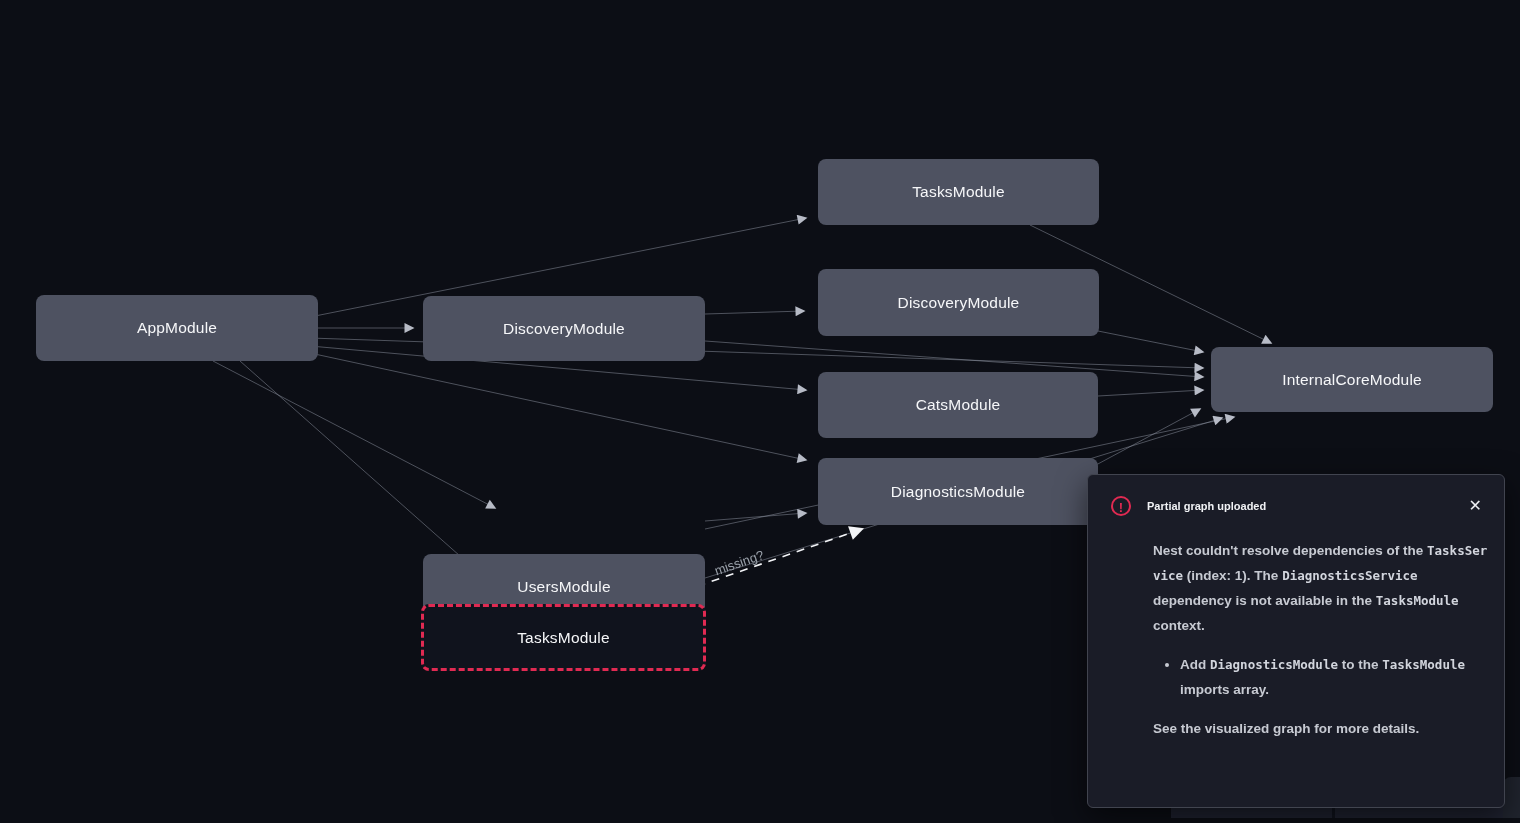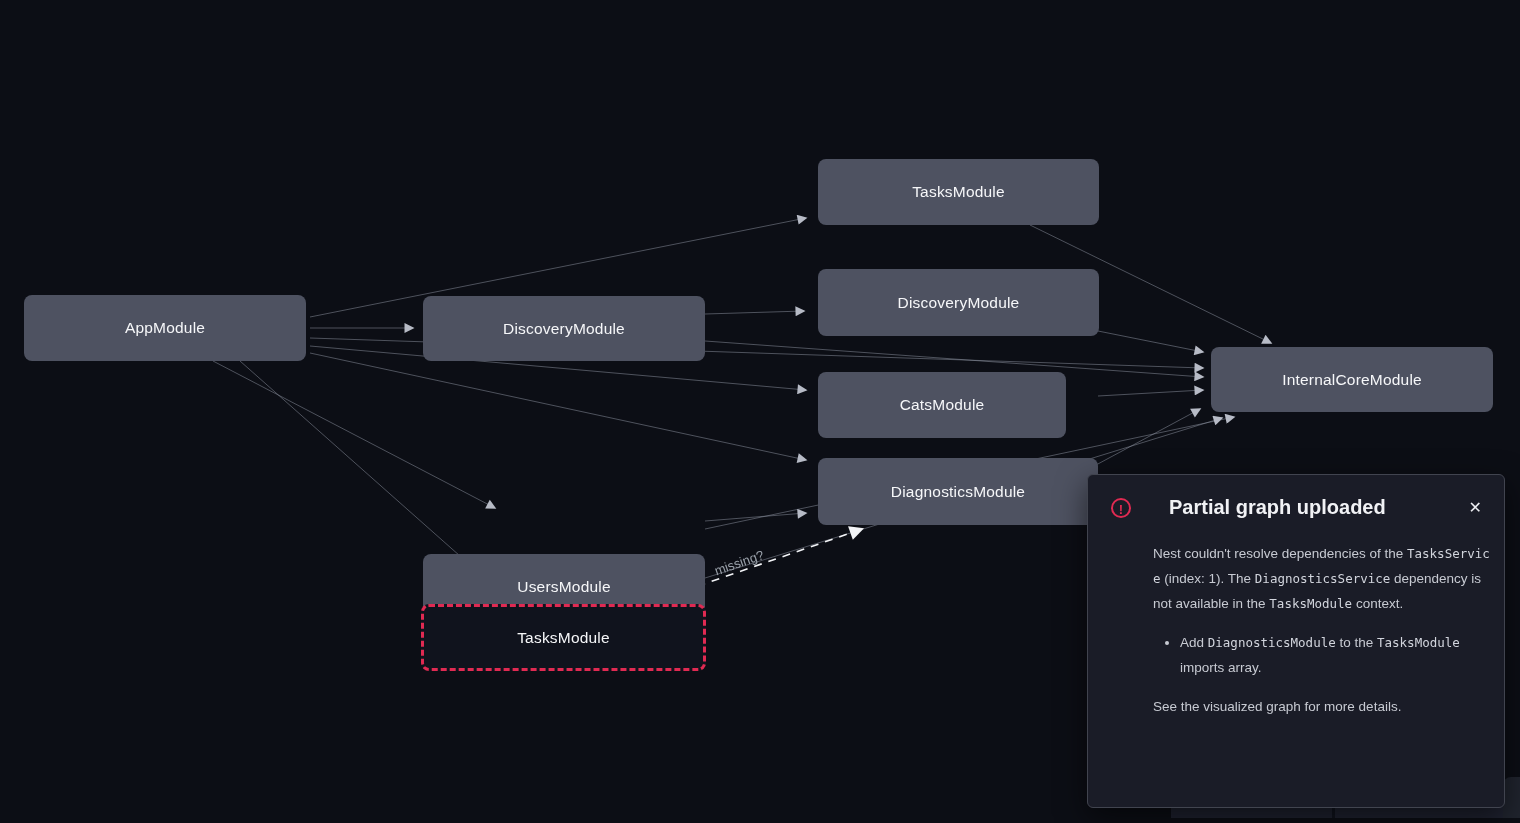--- a/index.html
+++ b/index.html
@@ -37,28 +37,28 @@
   }
   .alert-head{
     display:flex;align-items:center;padding:21px 18px 0 23px;
   }
   .alert-icon{
     width:20px;height:20px;border:2px solid #e02a52;border-radius:50%;
     color:#e02a52;font-weight:bold;font-size:13px;line-height:20px;text-align:center;
     box-sizing:border-box;flex:0 0 auto;
   }
   .alert-title{
-    margin:0 0 0 38px;font-size:20px;font-weight:bold;color:#f1f2f5;flex:1 1 auto;
+    margin:0 0 0 16px;font-size:11px;font-weight:bold;color:#f1f2f5;flex:1 1 auto;
   }
   .alert-close{
     background:none;border:none;color:#ecedf1;font-size:16px;line-height:16px;
     cursor:pointer;padding:2px 4px;flex:0 0 auto;font-family:"Liberation Sans",sans-serif;
   }
   .alert-body{
-    padding:22px 12px 0 65px;font-size:13.5px;line-height:25px;
+    padding:22px 12px 0 65px;font-size:13.5px;line-height:25px;font-weight:bold;
   }
   .alert-body p{margin:0 0 14px 0;}
   .alert-body code{
     font-family:"DejaVu Sans Mono",monospace;font-size:12.5px;color:#d2d5dd;
     word-break:break-all;
   }
   .alert-body ul{
     margin:0 0 14px 0;padding:0 0 0 27px;
   }
   .alert-body li{line-height:25px;}
@@ -93,25 +93,25 @@
       <line x1="1098" y1="396" x2="1203" y2="390" stroke="#8f95a3" stroke-opacity="0.5" stroke-width="1" marker-end="url(#arr)"></line>
       <line x1="1096" y1="465" x2="1200" y2="409" stroke="#8f95a3" stroke-opacity="0.5" stroke-width="1" marker-end="url(#arr)"></line>
       <line x1="705" y1="521" x2="806" y2="513" stroke="#8f95a3" stroke-opacity="0.5" stroke-width="1" marker-end="url(#arr)"></line>
       <line x1="705" y1="529" x2="1234" y2="417" stroke="#8f95a3" stroke-opacity="0.5" stroke-width="1" marker-end="url(#arr)"></line>
       <line x1="705" y1="578" x2="1222" y2="418" stroke="#8f95a3" stroke-opacity="0.5" stroke-width="1" marker-end="url(#arr)"></line>
       <line x1="496" y1="584" x2="511" y2="600" stroke="#8f95a3" stroke-opacity="0.5" stroke-width="1" marker-end="url(#arr)"></line>
       <line x1="655" y1="601" x2="862" y2="529" stroke="#f3f4f7" stroke-width="1.6" stroke-dasharray="8 7" marker-end="url(#arrw)"></line>
       <text x="741.94" y="570.76" dy="-4" text-anchor="middle" class="edge-label" transform="rotate(-19.2 741.94 570.76)">missing?</text>
     </svg>
   <div id="nodes">
-      <div class="node" style="left: 24px; top: 295px; width: 282px; height: 66px;">AppModule</div>
+      <div class="node" style="left: 36px; top: 295px; width: 282px; height: 66px;">AppModule</div>
       <div class="node" style="left: 423px; top: 296px; width: 282px; height: 65px;">DiscoveryModule</div>
       <div class="node" style="left: 818px; top: 159px; width: 281px; height: 66px;">TasksModule</div>
       <div class="node" style="left: 818px; top: 269px; width: 281px; height: 67px; text-align: right;">DiscoveryModule</div>
-      <div class="node" style="left: 818px; top: 372px; width: 248px; height: 66px;">CatsModule</div>
+      <div class="node" style="left: 818px; top: 372px; width: 280px; height: 66px;">CatsModule</div>
       <div class="node" style="left: 818px; top: 458px; width: 280px; height: 67px;">DiagnosticsModule</div>
       <div class="node" style="left: 423px; top: 518px; width: 282px; height: 66px; margin-top: 36px;">UsersModule</div>
       <div class="node error" style="left: 421px; top: 604px; width: 285px; height: 67px;">TasksModule</div>
       <div class="node" style="left: 1211px; top: 347px; width: 282px; height: 65px;">InternalCoreModule</div>
     </div>
 
   <div class="bg-toolbar">
     <div class="divider"></div>
   </div>
   <div class="bg-corner"></div>

